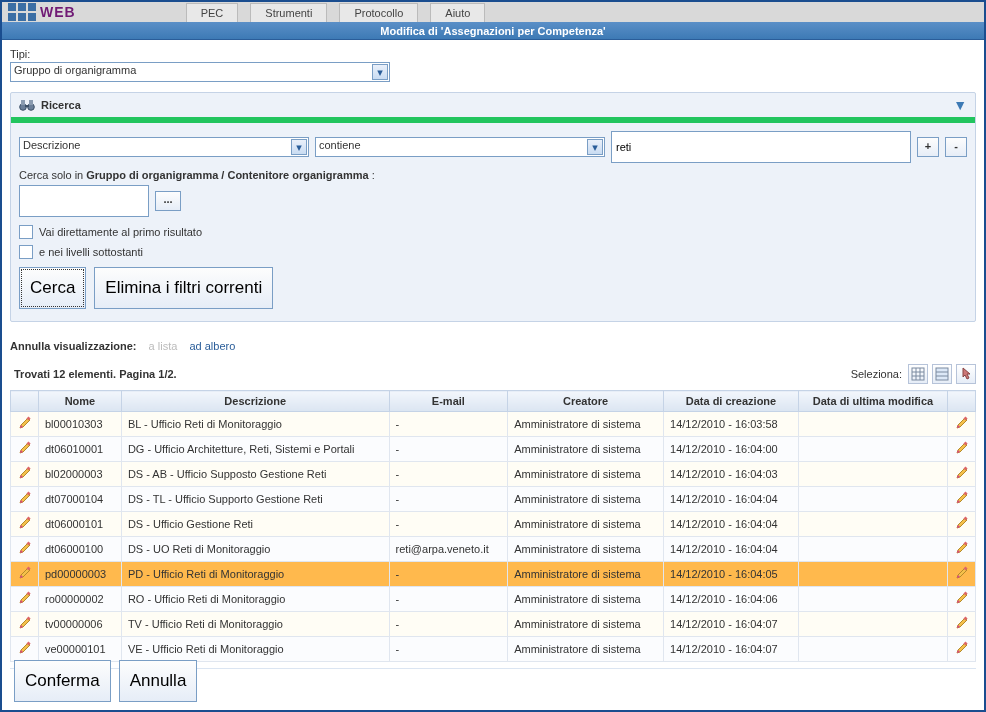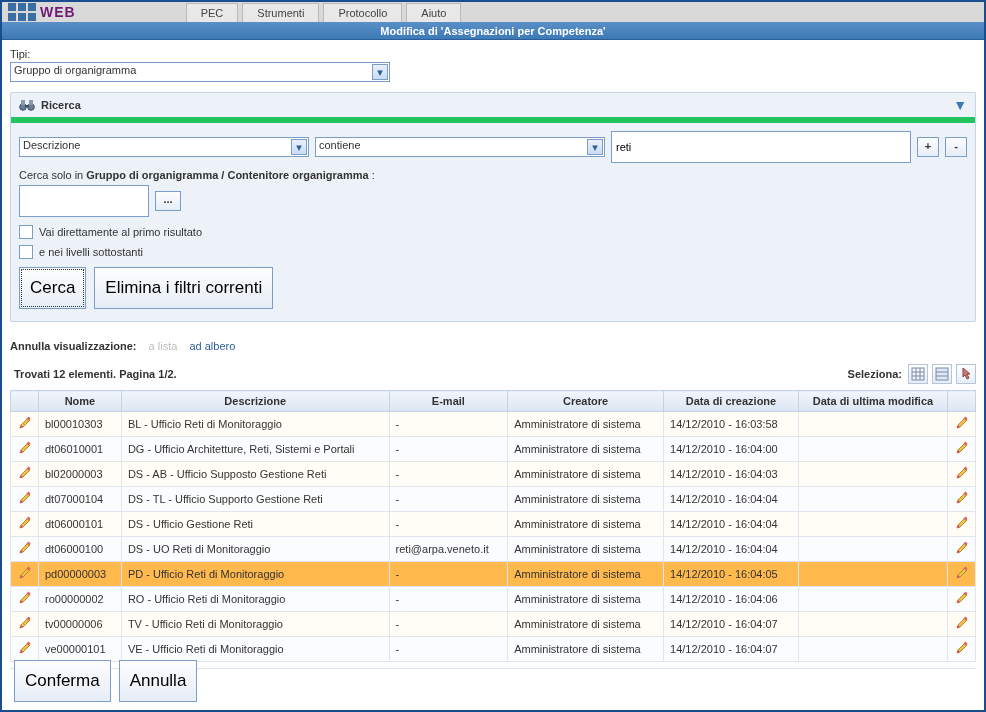--- a/index.html
+++ b/index.html
@@ -2,21 +2,21 @@
 <html><head>
 <meta charset="utf-8">
 <style>
 * { box-sizing: border-box; margin: 0; padding: 0; }
 body { font-family: Verdana, Arial, sans-serif; font-size: 11px; color: #333; background: #fff; }
 .app { width: 986px; height: 712px; border: 2px solid #1a4d8f; background: #fff; position: relative; }
 .topbar { height: 20px; background: #d9d9d9; display: flex; align-items: center; padding-left: 6px; }
 .logo-squares { display: grid; grid-template-columns: repeat(3, 8px); grid-template-rows: repeat(2, 8px); gap: 2px; margin-right: 4px; }
 .logo-squares span { background: #3a6ea5; }
 .logo-text { font-weight: bold; font-size: 14px; color: #701a75; letter-spacing: 1px; }
-.menu { display: flex; margin-left: 110px; gap: 4px; }
+.menu { display: flex; margin-left: 110px; gap: 12px; }
 .menu-item { padding: 3px 14px; color: #444; border-left: 1px solid #bbb; background: #e8e8e8; cursor: pointer; font-size: 11px; border-top:1px solid #bbb; border-right:1px solid #bbb;}
 .title-bar { height: 18px; background: linear-gradient(#5a8fc7, #3d7ab5); color: #fff; text-align: center; font-weight: bold; font-size: 11px; line-height: 18px; border-bottom: 1px solid #2a5d99; }
 .content { padding: 8px 8px 0 8px; height: calc(100% - 40px - 38px); overflow: hidden; }
 .label-b { font-weight: normal; font-size: 11px; }
 .select { border: 1px solid #7a9ec5; background: #fff; height: 20px; font-size: 11px; padding: 1px 3px; position: relative; display:inline-block; width:100%; }
 .select .arrow { position: absolute; right: 1px; top: 1px; width: 16px; height: 16px; background: linear-gradient(#eaf0fa,#c9dcf2); border:1px solid #7a9ec5; display:flex; align-items:center; justify-content:center; color:#2a5d99; }
 .ricerca-panel { margin-top: 10px; border: 1px solid #c5d3e6; background: #edf2f9; border-radius: 2px; }
 .ricerca-head { display: flex; align-items: center; padding: 4px 8px; border-bottom: 6px solid #22c55e; }
 .ricerca-head .title { font-weight: bold; margin-left: 4px; }
 .ricerca-head .spacer { flex: 1; }
@@ -37,21 +37,21 @@
 .chk-label { display:flex; align-items:center; margin-bottom:6px; }
 .btn { border: 1px solid #7a9ec5; background: linear-gradient(#fdfdfd,#e6edf7); padding: 10px 10px; font-size: 17px; cursor: pointer; }
 .btn.dotted { outline:1px dotted #333; outline-offset:-3px;}
 .btn-row { display: flex; gap: 8px; margin-top: 8px; }
 .cambia { margin-top: 18px; font-size: 11px; }
 .cambia .dim { color: #bbb; margin: 0 9px; }
 .cambia .link { color: #2a5d99; cursor: pointer; }
 .results-bar { margin-top: 10px; display: flex; align-items: center; border-bottom:0; }
 .results-bar .left { font-weight: bold; font-size: 11px; padding: 6px 4px; }
 .results-bar .spacer { flex:1; }
-.results-bar .sel-label { font-weight: bold; margin-right: 6px; }
+.results-bar .sel-label { font-weight: normal; margin-right: 6px; }
 .mini-icons { display: flex; gap: 4px; align-items: center; }
 .mi { width: 20px; height: 20px; border:1px solid #b6c3d9; background:linear-gradient(#fff,#e6edf7); cursor:pointer; display:flex; align-items:center; justify-content:center; }
 .mi svg { width:14px; height:14px; }
 table.grid { width: 100%; border-collapse: collapse; margin-top: 4px; font-size: 11px; }
 table.grid th { background: linear-gradient(#f2f6fc,#dbe5f2); border: 1px solid #c5d3e6; padding: 4px 6px; font-weight: bold; text-align:center;}
 table.grid td { border: 1px solid #e0e6ef; padding: 4px 6px; background: #fbfcfe; }
 table.grid tr:nth-child(odd) td { background: #fffdf5; }
 table.grid tr.selected td { background: #ffb94d; }
 .pencil { display:inline-block; width:14px; height:14px; }
 .pencil svg { width:14px; height:14px; }

